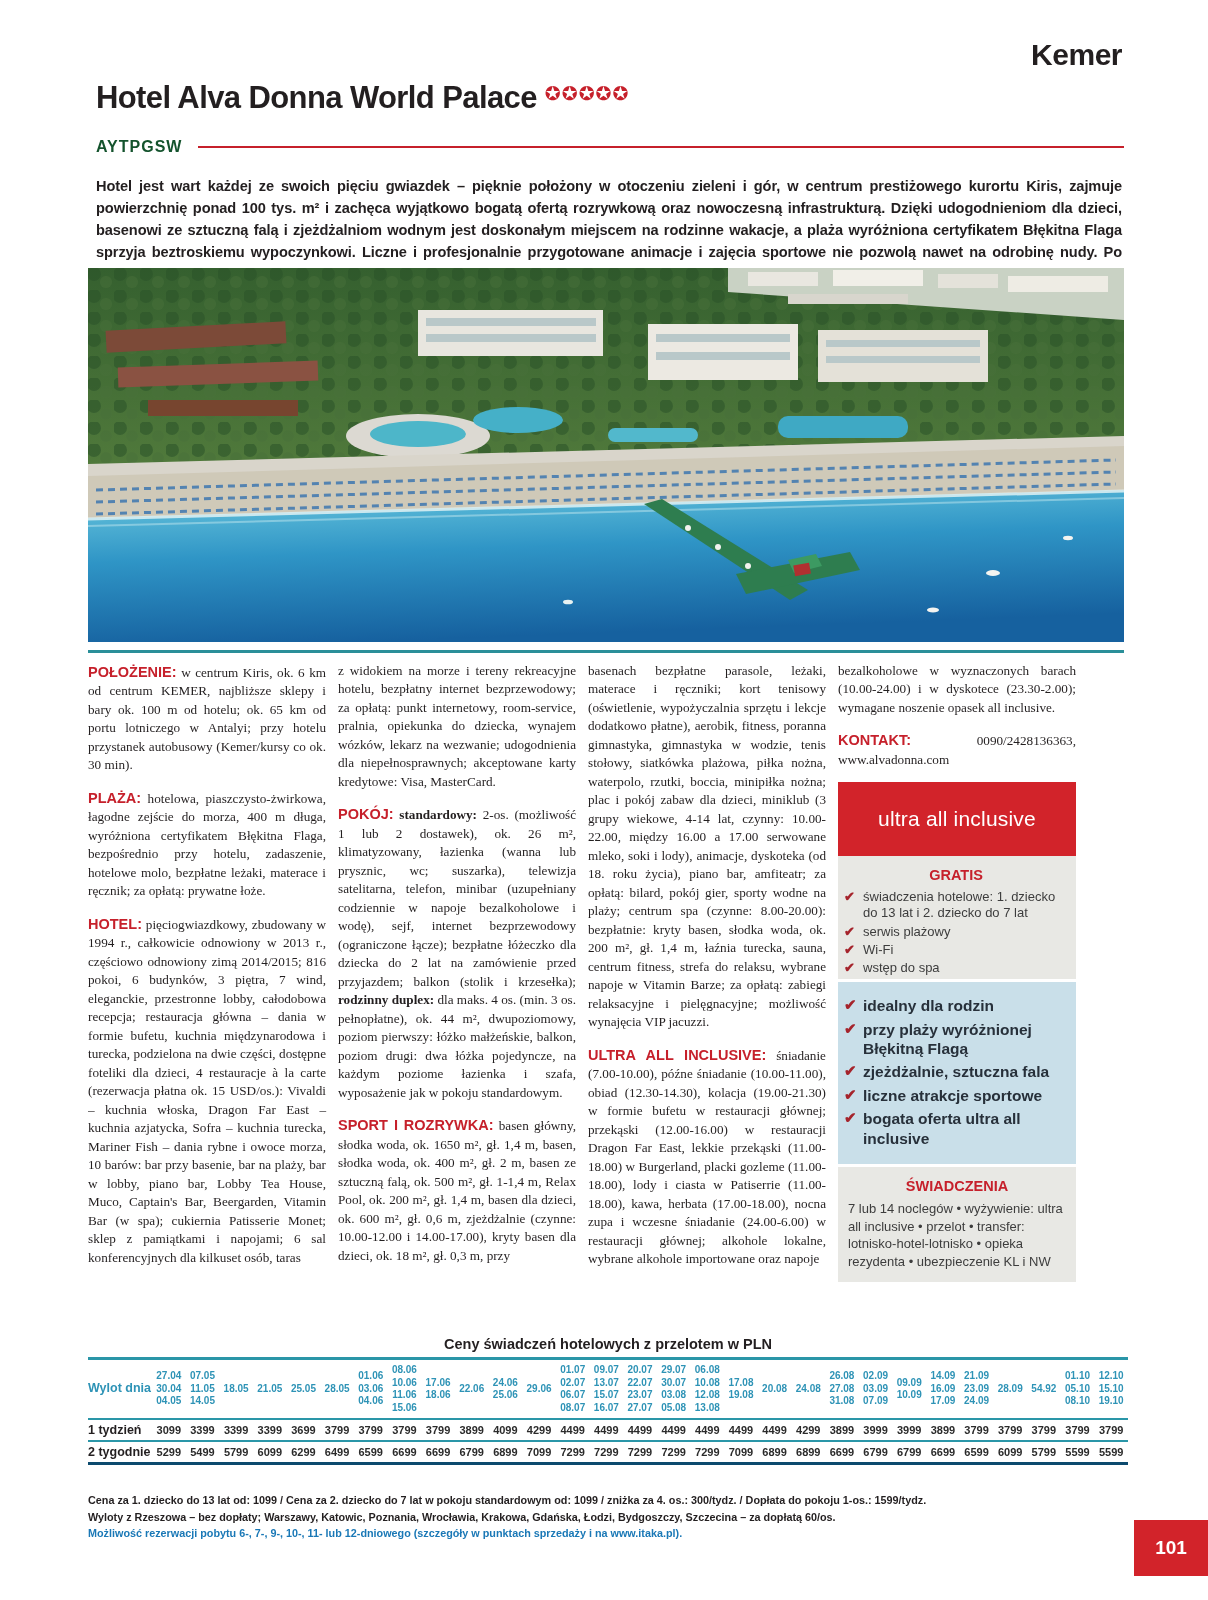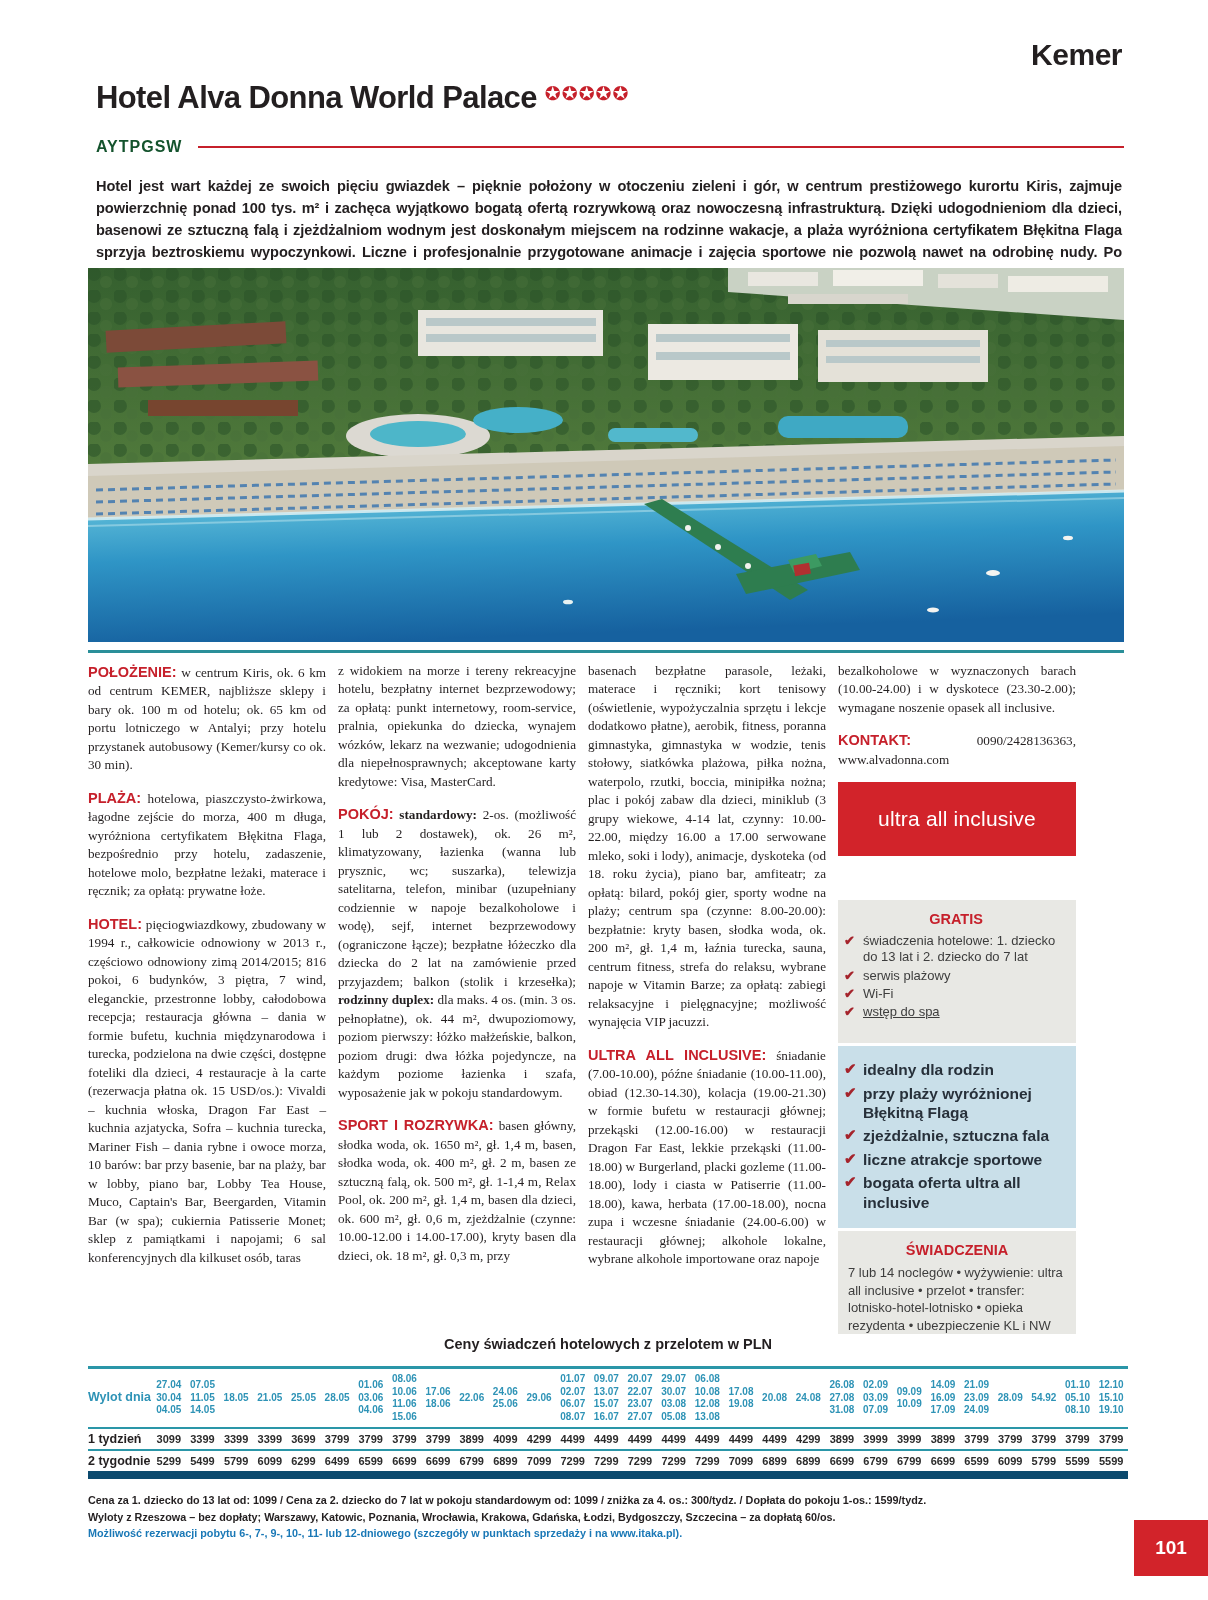--- a/index.html
+++ b/index.html
@@ -33,37 +33,37 @@
   .col{font-size:13.2px;line-height:1.4;text-align:justify;}
   .col p{margin:0 0 13px 0;}
   .sec-h{font-family:"Liberation Sans",sans-serif;font-weight:bold;color:#c6202b;
          font-size:14.5px;letter-spacing:0;}
   .bold-in{font-weight:bold;}
 
   
   .infobox{margin-top:4px;font-family:"Liberation Sans",sans-serif;text-align:left;}
   .ib-header{background:#d2232a;color:#fff;text-align:center;font-size:21px;
              padding:22px 0;letter-spacing:0.2px;}
-  .ib-gratis{background:#e8e8e4;padding:9px 8px 21px 6px;margin-top:44px;}
+  .ib-gratis{background:#e8e8e4;padding:9px 8px 1px 6px;}
   .ib-title{color:#c6202b;font-weight:bold;text-align:center;font-size:14.5px;margin-bottom:4px;}
   .ck-item{display:flex;gap:5px;margin:2px 0;font-size:13px;color:#3d3d3d;line-height:1.25;}
   .ck{color:#a5242c;font-weight:bold;font-size:13px;flex:0 0 14px;}
   .ib-blue{background:#c9dfe9;padding:10px 8px 12px 6px;margin-top:3px;}
   .ib-blue .ck-item{font-weight:bold;font-size:15.5px;color:#27303a;margin:4px 0;line-height:1.25;}
   .ib-blue .ck{font-size:15px;}
   .ib-sw{background:#e8e8e4;padding:9px 10px 12px 10px;margin-top:3px;}
   .ib-sw-text{font-size:13px;color:#3d3d3d;line-height:1.35;}
 
   
   .table-wrap{position:absolute;top:1336px;left:88px;width:1040px;font-family:"Liberation Sans",sans-serif;}
-  .t-title{text-align:center;font-weight:bold;font-size:14.5px;color:#231f20;margin-bottom:14px;}
+  .t-title{text-align:center;font-weight:bold;font-size:14.5px;color:#231f20;margin-bottom:5px;}
   .trow{display:grid;grid-template-columns:64px repeat(29,1fr);align-items:center;}
   .trow.dates{border-top:3px solid #2a96a8;padding:4px 0;}
   .trow.prices{border-top:2px solid #2a96a8;padding:3px 0;}
-  .trow.last{border-bottom:8px solid #0c4a6e;}
+  .trow.last{border-bottom:3px solid #0c4a6e;}
   .lbl-blue{font-weight:bold;font-size:12.5px;color:#2e93b6;line-height:1.1;}
   .lbl-dark{font-weight:bold;font-size:12.5px;color:#231f20;}
   .dcell{text-align:center;}
   .dline{font-size:10px;font-weight:bold;color:#2e93b6;line-height:1.25;}
   .pcell{text-align:center;font-size:11px;font-weight:bold;color:#2b2b2b;}
 
   
   .footer{position:absolute;top:1492px;left:88px;width:1040px;font-family:"Liberation Sans",sans-serif;
           font-size:10.8px;font-weight:bold;color:#231f20;line-height:1.55;}
   .footer div:last-child{color:#1a78b6;}
@@ -202,21 +202,21 @@
               <div class="ck-item">
                 <div class="ck">✔</div>
                 <div class="ck-txt" style="flex: 1 1 0%;">serwis plażowy</div>
               </div>
               <div class="ck-item">
                 <div class="ck">✔</div>
                 <div class="ck-txt" style="flex: 1 1 0%;">Wi-Fi</div>
               </div>
               <div class="ck-item">
                 <div class="ck">✔</div>
-                <div class="ck-txt" style="flex: 1 1 0%; text-decoration: underline;">wstęp do spa</div>
+                <div class="ck-txt" style="flex: 1 1 0%;">wstęp do spa</div>
               </div>
             </div>
         </div>
         <div class="ib-blue">
           <div id="highlight-list">
               <div class="ck-item">
                 <div class="ck">✔</div>
                 <div class="ck-txt" style="flex: 1 1 0%;">idealny dla rodzin</div>
               </div>
               <div class="ck-item">

